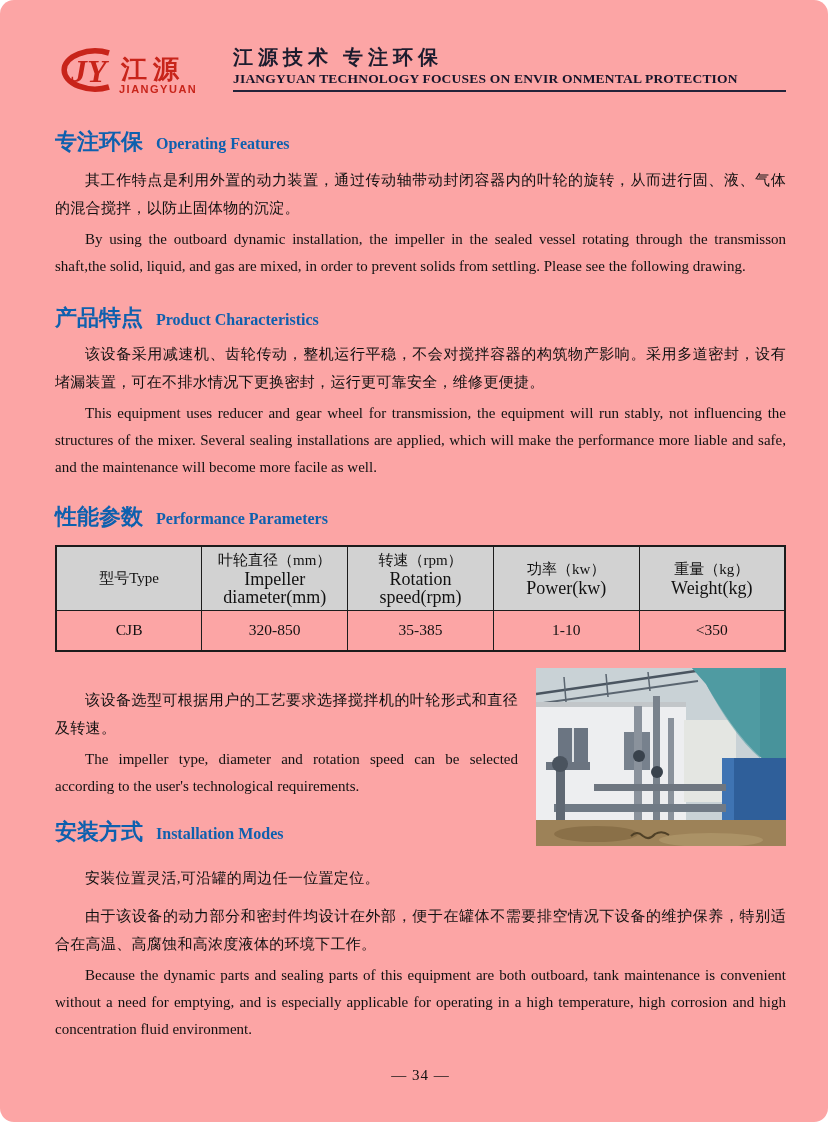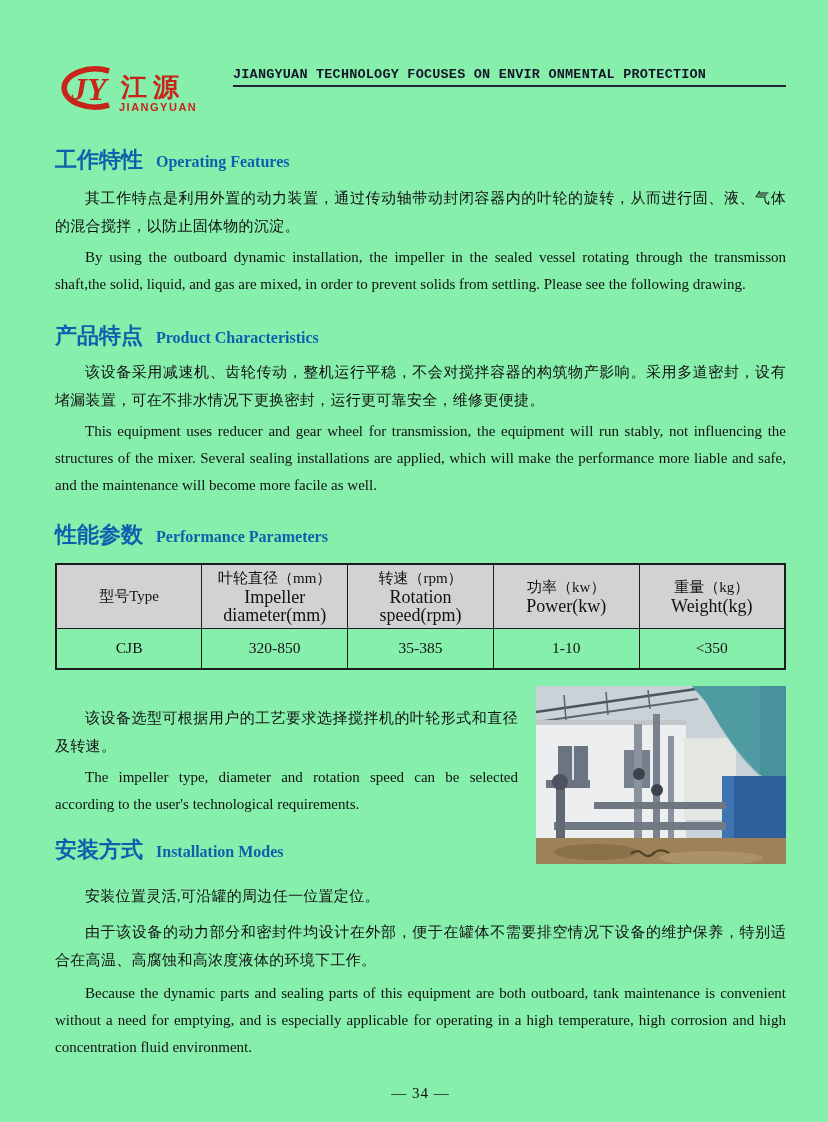--- a/index.html
+++ b/index.html
@@ -1,37 +1,38 @@
 <!DOCTYPE html>
 <html><head>
 <meta charset="utf-8">
 <style>
   * { margin:0; padding:0; box-sizing:border-box; }
   html,body { background:#ffffff; }
   .page {
     position:relative;
     width:828px; height:1122px;
     margin:0 auto;
-    background:#86efac;
+    background:#fca5a5;
     font-family:"Liberation Serif","DejaVu Serif",serif;
     color:#111111;
-    padding:64px 42px 0 55px;
+    padding:46px 42px 0 55px;
     overflow:hidden;
+    border-radius:14px;
   }
   
   .header { display:flex; align-items:flex-start; }
   .logo-svg { flex:0 0 168px; }
   .header-right { flex:1 1 auto; margin-left:10px; }
   .tagline-cn {
     font-family:"Liberation Serif",serif;
     font-weight:bold; font-size:20px; color:#1c1c2e;
     letter-spacing:5px; line-height:1.1;
   }
   .tagline-en {
-    font-family:Liberation Mono, monospace;
+    font-family:Liberation Serif, serif;
     font-weight:bold; font-size:13.5px; color:#15152a;
     letter-spacing:0.2px; margin-top:3px; padding-bottom:3px;
     border-bottom:2.5px solid #23233a;
   }
   
   .sec-title { margin-top:34px; line-height:24px; white-space:nowrap; }
   .sec-title .cn {
     font-family:"Liberation Sans","DejaVu Sans",sans-serif;
     font-weight:bold; font-size:22px; color:#0e60ae;
   }
@@ -68,26 +69,27 @@
 <div class="page">
 
   <div class="header">
     <svg class="logo-svg" width="168" height="50" viewBox="0 0 168 50" xmlns="http://www.w3.org/2000/svg">
       <path d="M54,7 A31,19 0 1 0 54,41" fill="none" stroke="#c8241a" stroke-width="5.5"></path>
       <text x="16" y="36" font-family="Liberation Serif, serif" font-style="italic" font-weight="bold" font-size="32" fill="#c8241a">JY</text>
       <text x="66" y="32" font-family="Liberation Serif, serif" font-weight="bold" font-size="26" fill="#c8241a" letter-spacing="6">江源</text>
       <text x="64" y="47" font-family="Liberation Sans, sans-serif" font-weight="bold" font-size="11" fill="#c8241a" letter-spacing="1.5">JIANGYUAN</text>
     </svg>
     <div class="header-right">
+      <div class="tagline-cn">江源技术 专注环保</div>
       <div class="tagline-en">JIANGYUAN TECHNOLOGY FOCUSES ON ENVIR ONMENTAL PROTECTION</div>
     </div>
   </div>
 
   <div class="sec-title">
-    <span class="cn">工作特性</span>
+    <span class="cn">专注环保</span>
     <span class="en">Operating Features</span>
   </div>
   <p class="para zh">其工作特点是利用外置的动力装置，通过传动轴带动封闭容器内的叶轮的旋转，从而进行固、液、气体的混合搅拌，以防止固体物的沉淀。</p>
   <p class="para en">By using the outboard dynamic installation, the impeller in the sealed vessel rotating through the transmisson shaft,the solid, liquid, and gas are mixed, in order to prevent solids from settling. Please see the following drawing.</p>
 
   <div class="sec-title" style="margin-top:26px;">
     <span class="cn">产品特点</span>
     <span class="en">Product Characteristics</span>
   </div>
   <p class="para zh" style="margin-top:8px;">该设备采用减速机、齿轮传动，整机运行平稳，不会对搅拌容器的构筑物产影响。采用多道密封，设有堵漏装置，可在不排水情况下更换密封，运行更可靠安全，维修更便捷。</p>
@@ -181,18 +183,18 @@
         <rect x="0" y="152" width="250" height="26" fill="#9d8258"></rect>
         <ellipse cx="60" cy="166" rx="42" ry="8" fill="#8a7048"></ellipse>
         <ellipse cx="175" cy="172" rx="52" ry="7" fill="#ab9266"></ellipse>
         <path d="M95,168 q6,-6 12,0 q6,5 12,-2 q7,-4 14,1" stroke="#4f4026" stroke-width="2" fill="none"></path>
       </svg>
     </div>
   </div>
 
   <p class="para zh" style="margin-top:14px;">安装位置灵活,可沿罐的周边任一位置定位。</p>
 
-  <p class="para zh" style="font-family:Liberation Mono, monospace;">由于该设备的动力部分和密封件均设计在外部，便于在罐体不需要排空情况下设备的维护保养，特别适合在高温、高腐蚀和高浓度液体的环境下工作。</p>
+  <p class="para zh" style="">由于该设备的动力部分和密封件均设计在外部，便于在罐体不需要排空情况下设备的维护保养，特别适合在高温、高腐蚀和高浓度液体的环境下工作。</p>
   <p class="para en">Because the dynamic parts and sealing parts of this equipment are both outboard, tank maintenance is convenient without a need for emptying, and is especially applicable for operating in a high temperature, high corrosion and high concentration fluid environment.</p>
 
   <div class="pagenum">— 34 —</div>
 
 </div>
 
 </body></html>

